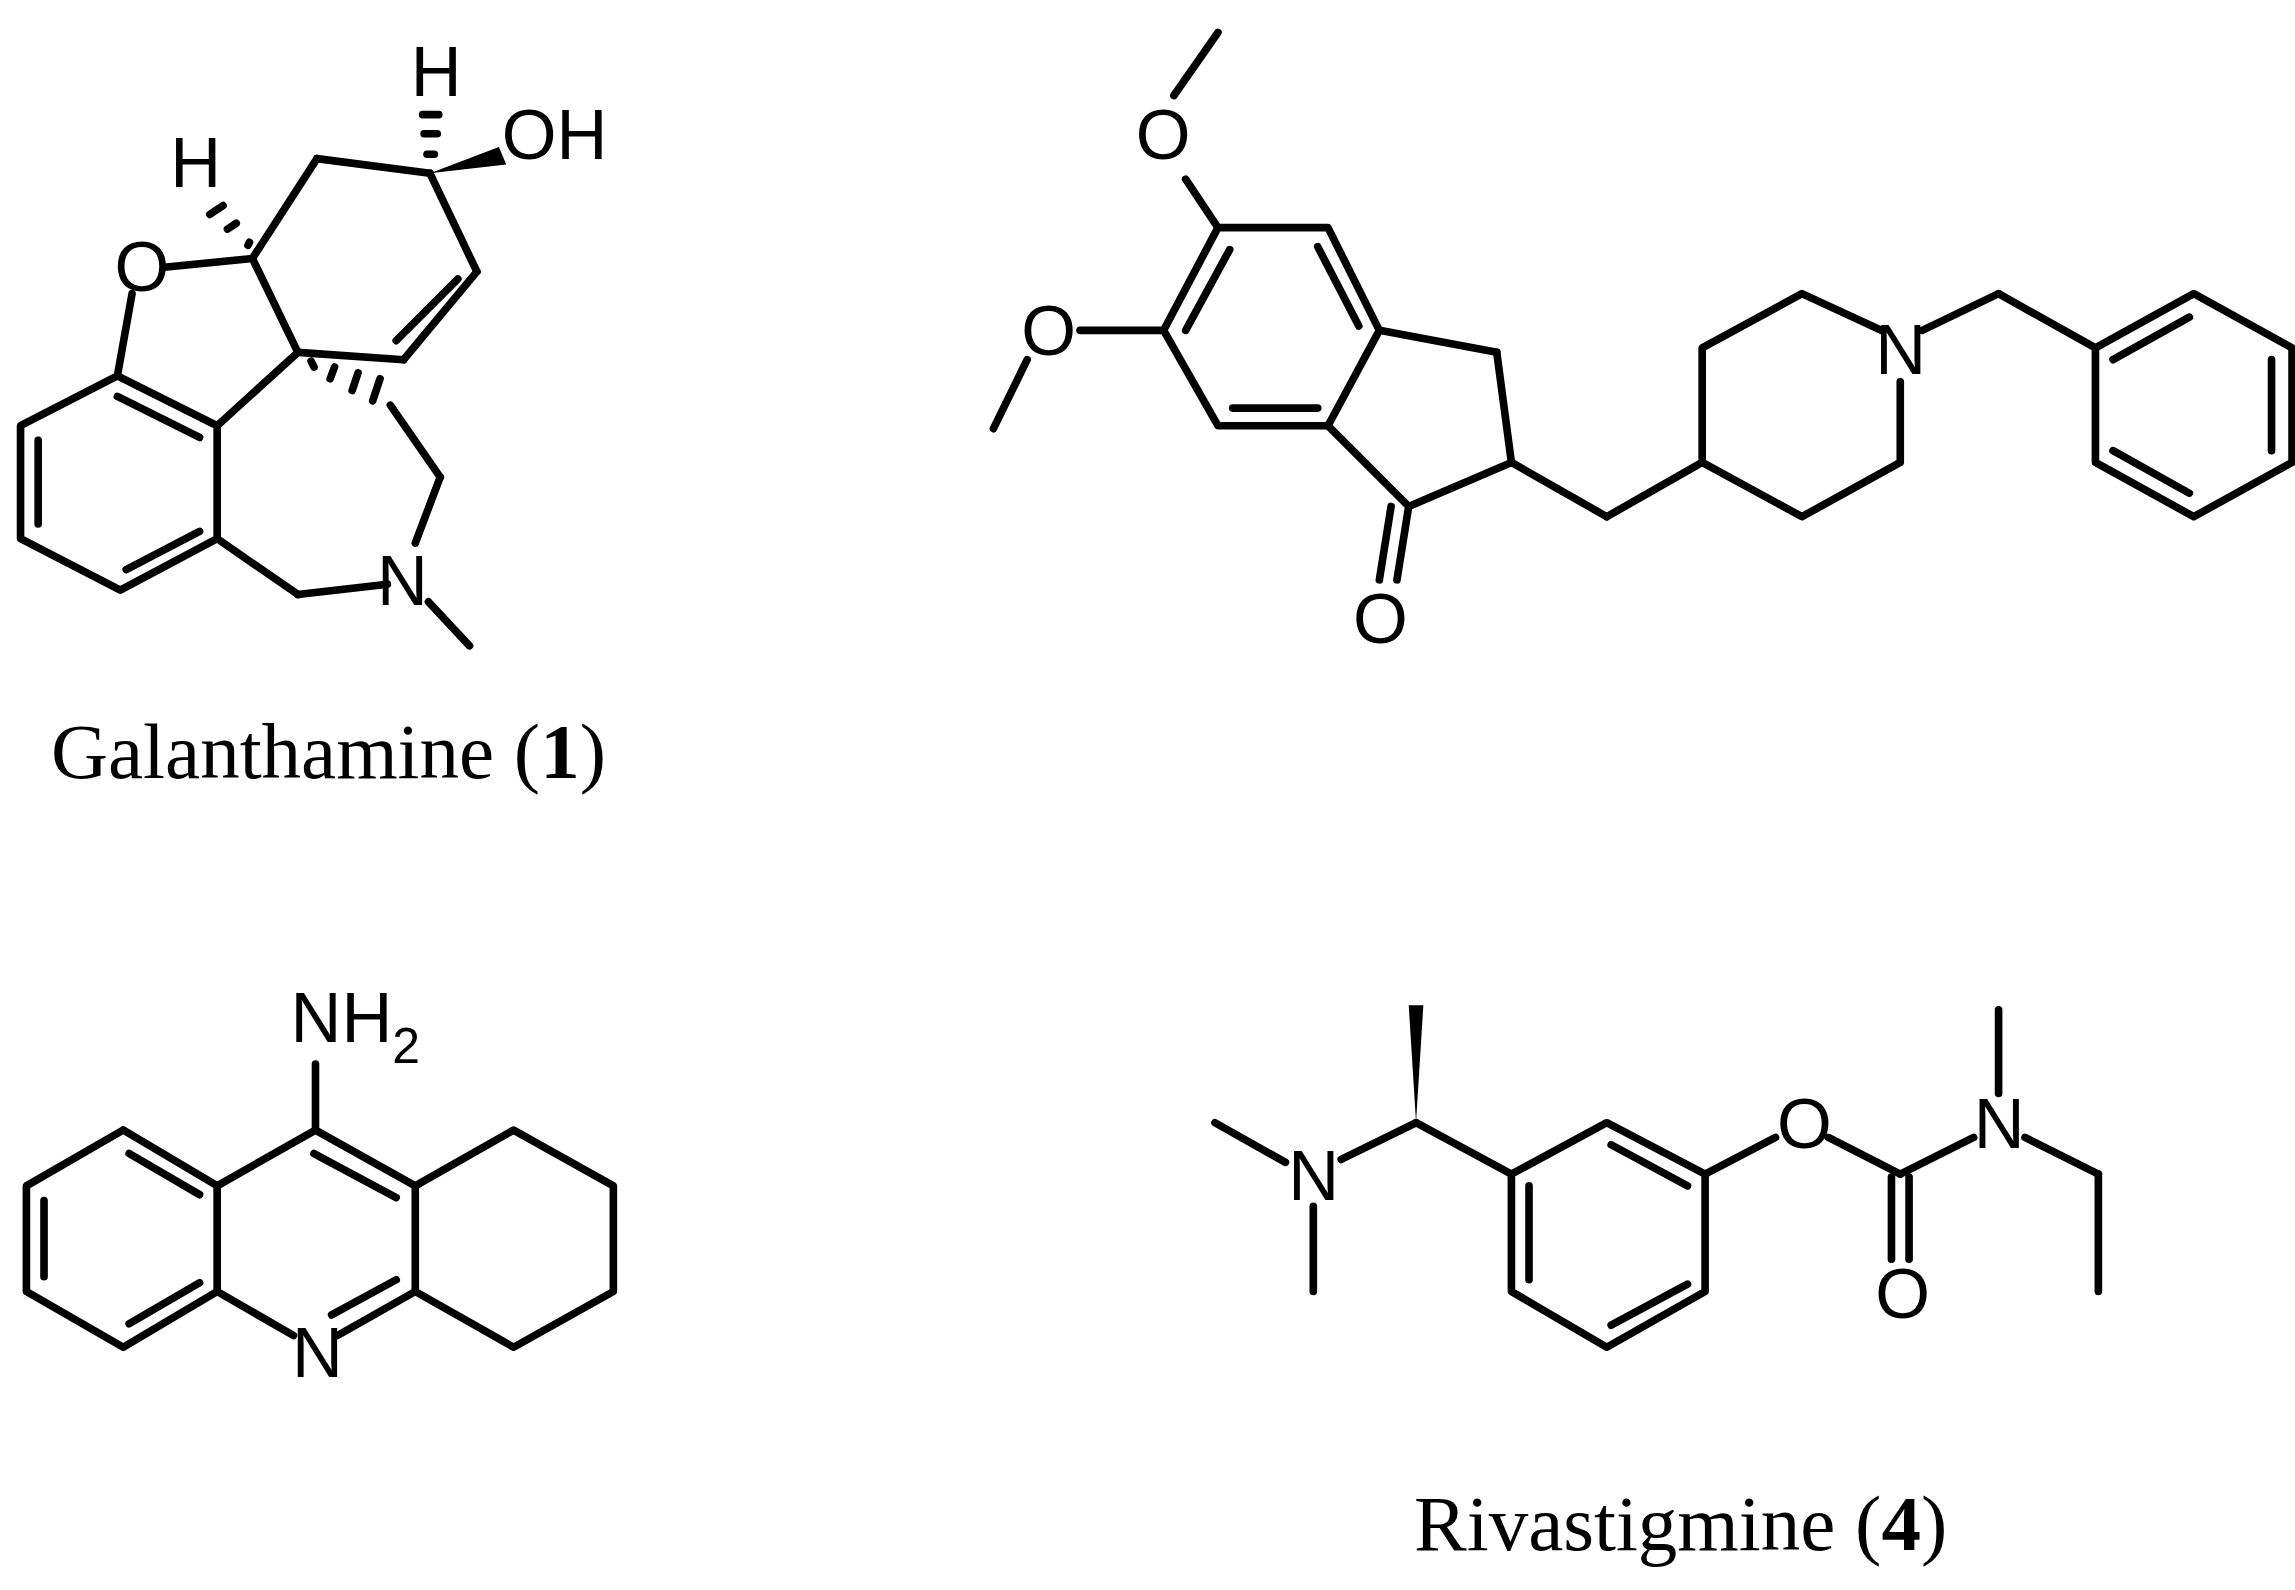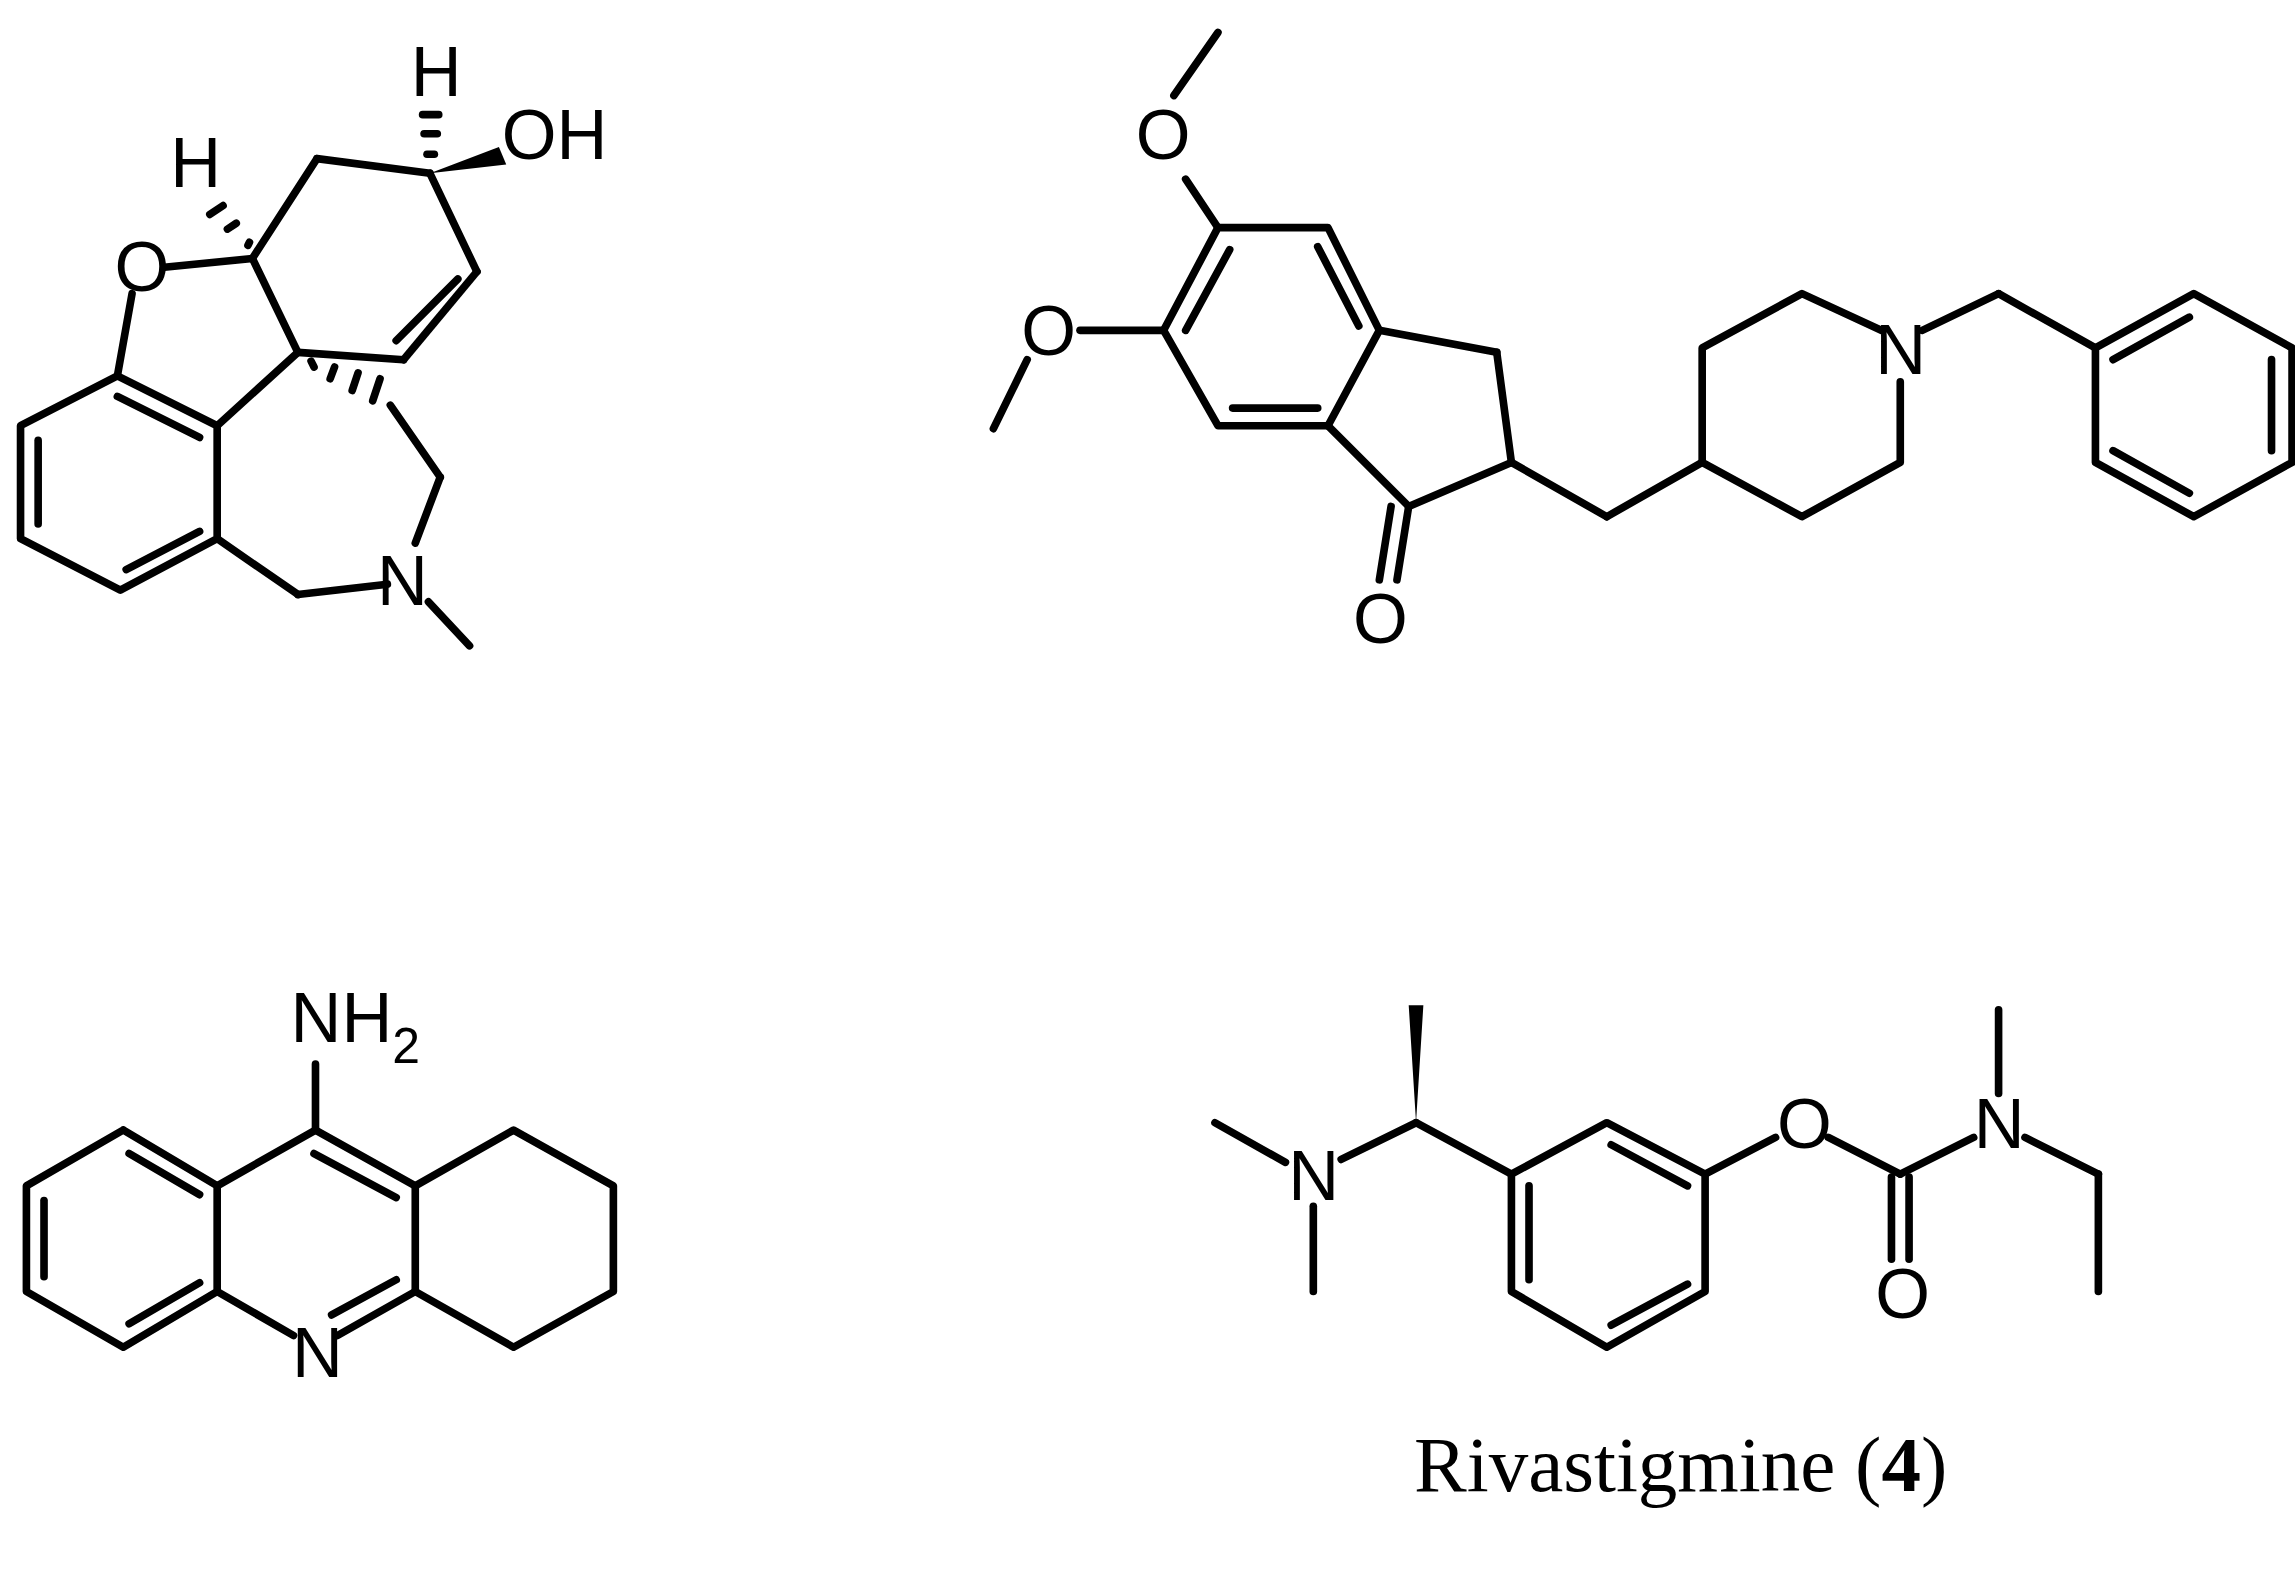--- a/index.html
+++ b/index.html
@@ -133,15 +133,16 @@
     <line class="bond" x1="1362" y1="745" x2="1362" y2="688"></line>
     <line class="bond" x1="1380" y1="775" x2="1430" y2="800"></line>
     <line class="bond" x1="1430" y1="800" x2="1430" y2="880"></line>
     <text class="atom" x="878" y="818">N</text>
     <text class="atom" x="1211" y="782">O</text>
     <text class="atom" x="1278" y="898">O</text>
     <text class="atom" x="1345" y="782">N</text>
   </g>
 </svg>
 
-<div class="caption" style="left:1414px;top:1425px;text-align:right;"><span>Rivastigmine</span> (<b>4</b>)</div>
+<div class="caption" style="left:51px;top:712px;"><span>Galanthamine</span> (<b>1</b>)</div>
+<div class="caption" style="left:1414px;top:1484px;text-align:right;"><span>Rivastigmine</span> (<b>4</b>)</div>
 </div>
 
 
 </body></html>

